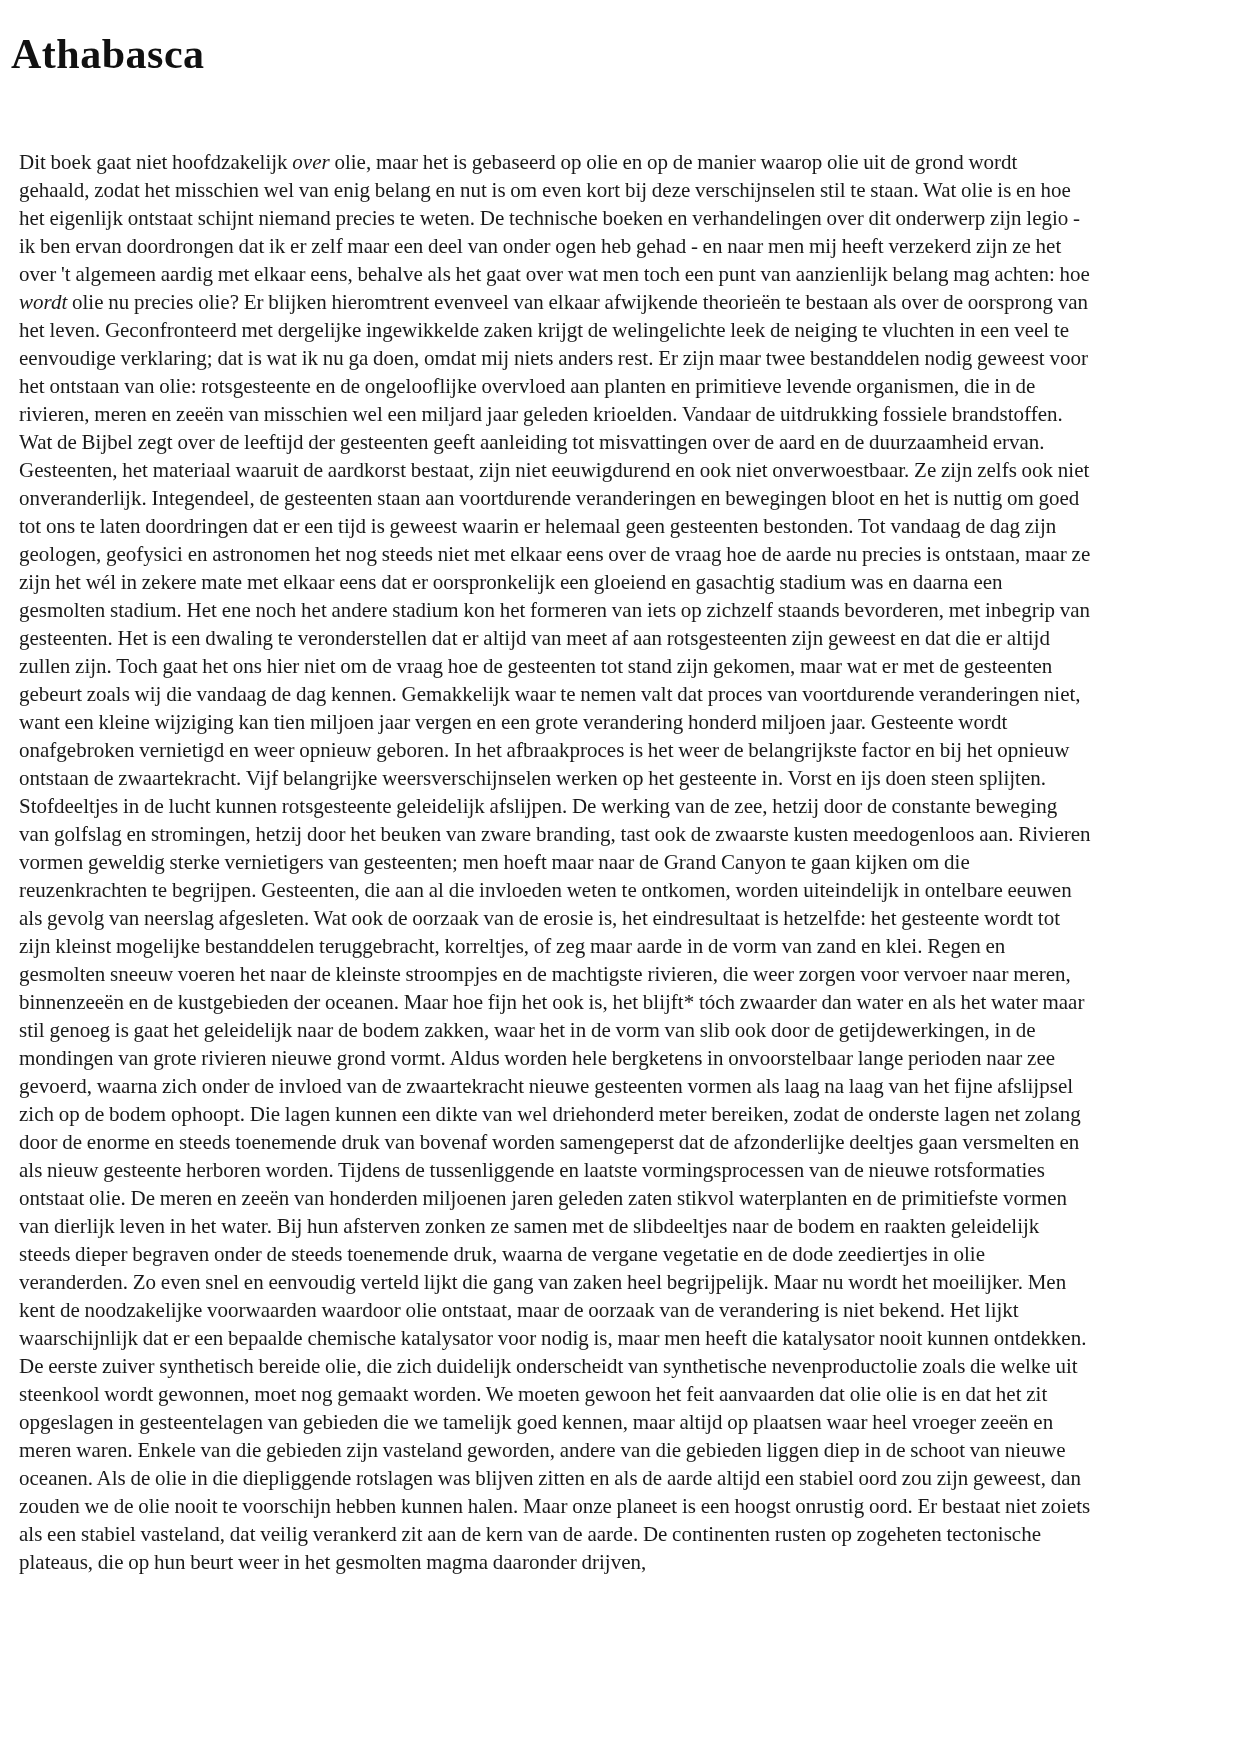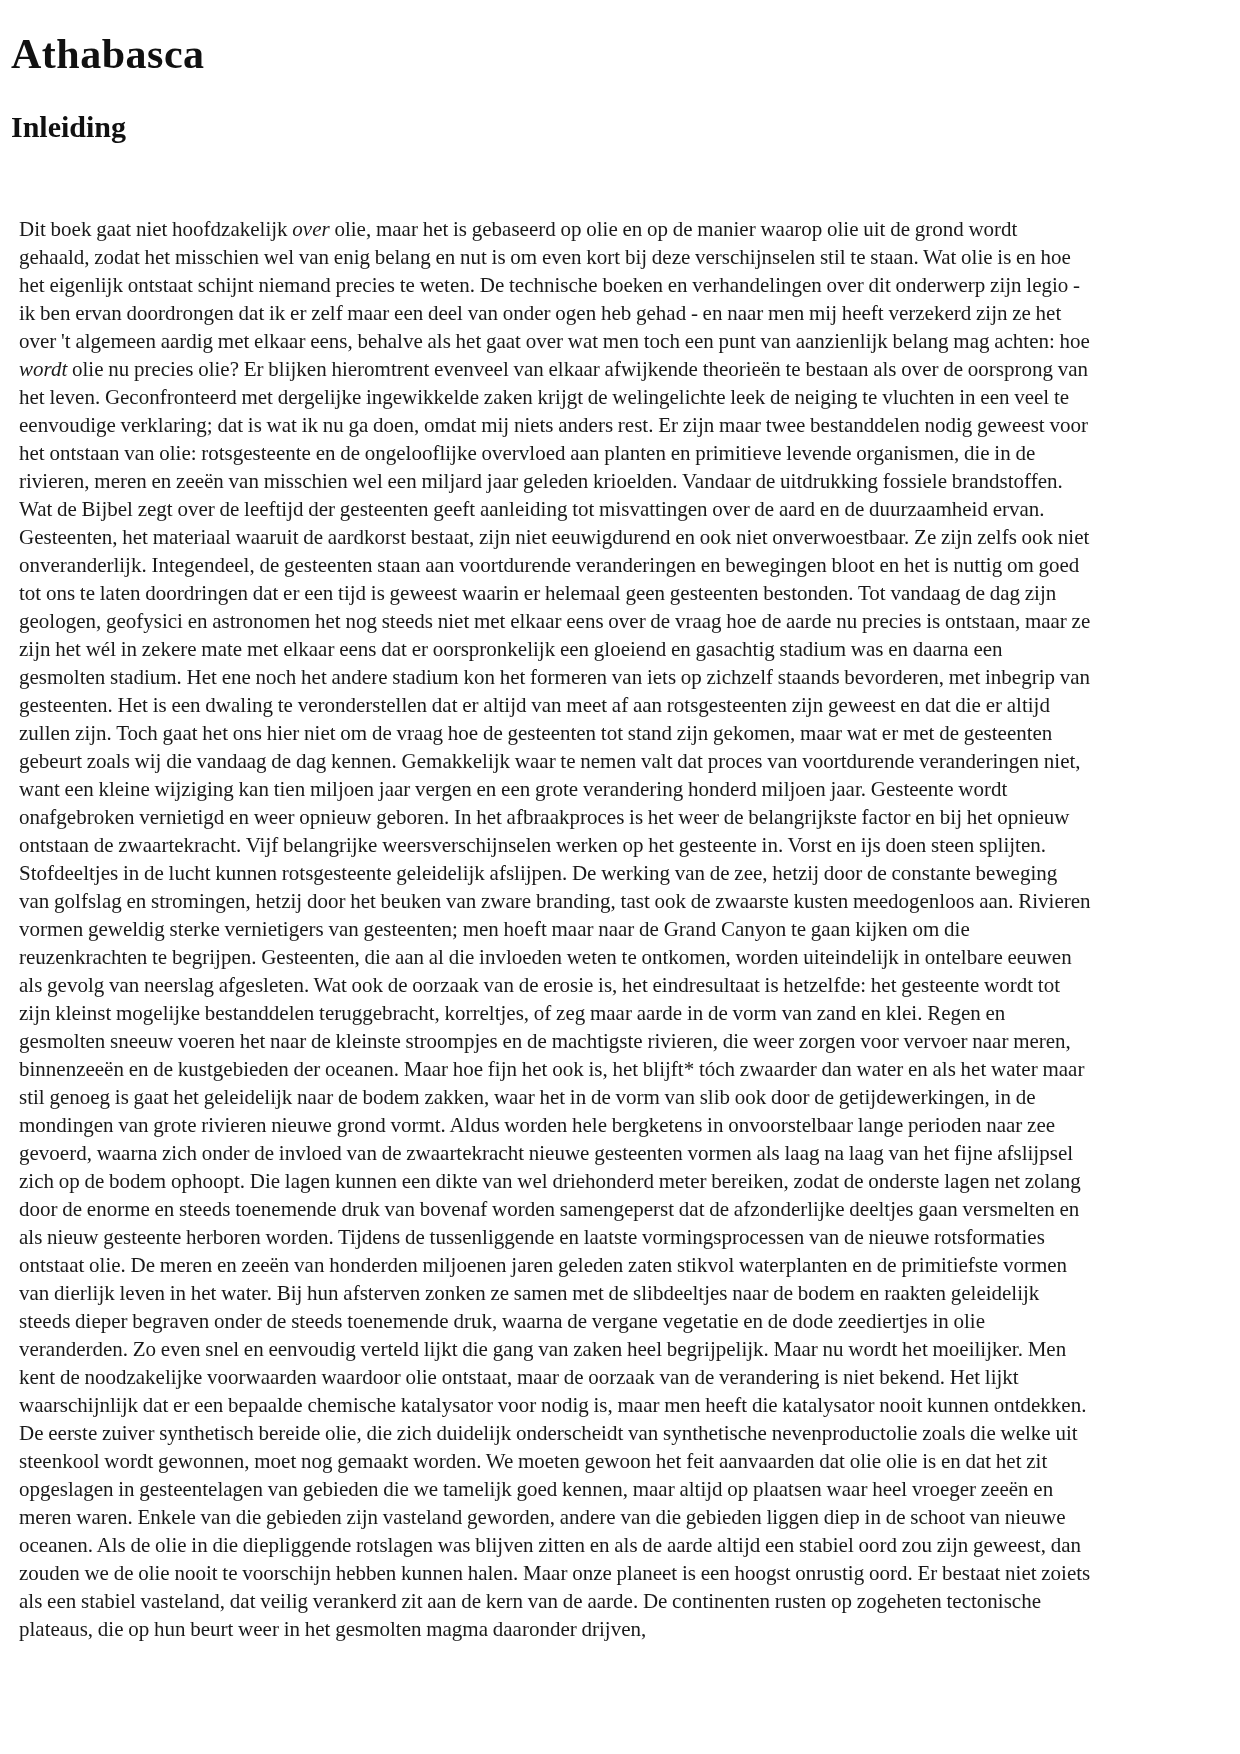--- a/index.html
+++ b/index.html
@@ -47,16 +47,15 @@
   p.body-paragraph em {
     font-style: italic;
   }
 </style>
 </head>
 <body>
 
 <div class="page">
   <h1 class="doc-title">Athabasca</h1>
 
-  <h2 class="section-heading">Inleiding</h2>
 
   <p class="body-paragraph"><span>Dit boek gaat niet hoofdzakelijk </span><em>over</em><span> olie, maar het is gebaseerd op olie en op de manier waarop olie uit de grond wordt gehaald, zodat het misschien wel van enig belang en nut is om even kort bij deze verschijnselen stil te staan. Wat olie is en hoe het eigenlijk ontstaat schijnt niemand precies te weten. De technische boeken en verhandelingen over dit onderwerp zijn legio - ik ben ervan doordrongen dat ik er zelf maar een deel van onder ogen heb gehad - en naar men mij heeft verzekerd zijn ze het over 't algemeen aardig met elkaar eens, behalve als het gaat over wat men toch een punt van aanzienlijk belang mag achten: hoe </span><em>wordt</em><span> olie nu precies olie? Er blijken hieromtrent evenveel van elkaar afwijkende theorieën te bestaan als over de oorsprong van het leven. Geconfronteerd met dergelijke ingewikkelde zaken krijgt de welingelichte leek de neiging te vluchten in een veel te eenvoudige verklaring; dat is wat ik nu ga doen, omdat mij niets anders rest. Er zijn maar twee bestanddelen nodig geweest voor het ontstaan van olie: rotsgesteente en de ongelooflijke overvloed aan planten en primitieve levende organismen, die in de rivieren, meren en zeeën van misschien wel een miljard jaar geleden krioelden. Vandaar de uitdrukking fossiele brandstoffen. Wat de Bijbel zegt over de leeftijd der gesteenten geeft aanleiding tot misvattingen over de aard en de duurzaamheid ervan. Gesteenten, het materiaal waaruit de aardkorst bestaat, zijn niet eeuwigdurend en ook niet onverwoestbaar. Ze zijn zelfs ook niet onveranderlijk. Integendeel, de gesteenten staan aan voortdurende veranderingen en bewegingen bloot en het is nuttig om goed tot ons te laten doordringen dat er een tijd is geweest waarin er helemaal geen gesteenten bestonden. Tot vandaag de dag zijn geologen, geofysici en astronomen het nog steeds niet met elkaar eens over de vraag hoe de aarde nu precies is ontstaan, maar ze zijn het wél in zekere mate met elkaar eens dat er oorspronkelijk een gloeiend en gasachtig stadium was en daarna een gesmolten stadium. Het ene noch het andere stadium kon het formeren van iets op zichzelf staands bevorderen, met inbegrip van gesteenten. Het is een dwaling te veronderstellen dat er altijd van meet af aan rotsgesteenten zijn geweest en dat die er altijd zullen zijn. Toch gaat het ons hier niet om de vraag hoe de gesteenten tot stand zijn gekomen, maar wat er met de gesteenten gebeurt zoals wij die vandaag de dag kennen. Gemakkelijk waar te nemen valt dat proces van voortdurende veranderingen niet, want een kleine wijziging kan tien miljoen jaar vergen en een grote verandering honderd miljoen jaar. Gesteente wordt onafgebroken vernietigd en weer opnieuw geboren. In het afbraakproces is het weer de belangrijkste factor en bij het opnieuw ontstaan de zwaartekracht. Vijf belangrijke weersverschijnselen werken op het gesteente in. Vorst en ijs doen steen splijten. Stofdeeltjes in de lucht kunnen rotsgesteente geleidelijk afslijpen. De werking van de zee, hetzij door de constante beweging van golfslag en stromingen, hetzij door het beuken van zware branding, tast ook de zwaarste kusten meedogenloos aan. Rivieren vormen geweldig sterke vernietigers van gesteenten; men hoeft maar naar de Grand Canyon te gaan kijken om die reuzenkrachten te begrijpen. Gesteenten, die aan al die invloeden weten te ontkomen, worden uiteindelijk in ontelbare eeuwen als gevolg van neerslag afgesleten. Wat ook de oorzaak van de erosie is, het eindresultaat is hetzelfde: het gesteente wordt tot zijn kleinst mogelijke bestanddelen teruggebracht, korreltjes, of zeg maar aarde in de vorm van zand en klei. Regen en gesmolten sneeuw voeren het naar de kleinste stroompjes en de machtigste rivieren, die weer zorgen voor vervoer naar meren, binnenzeeën en de kustgebieden der oceanen. Maar hoe fijn het ook is, het blijft* tóch zwaarder dan water en als het water maar stil genoeg is gaat het geleidelijk naar de bodem zakken, waar het in de vorm van slib ook door de getijdewerkingen, in de mondingen van grote rivieren nieuwe grond vormt. Aldus worden hele bergketens in onvoorstelbaar lange perioden naar zee gevoerd, waarna zich onder de invloed van de zwaartekracht nieuwe gesteenten vormen als laag na laag van het fijne afslijpsel zich op de bodem ophoopt. Die lagen kunnen een dikte van wel driehonderd meter bereiken, zodat de onderste lagen net zolang door de enorme en steeds toenemende druk van bovenaf worden samengeperst dat de afzonderlijke deeltjes gaan versmelten en als nieuw gesteente herboren worden. Tijdens de tussenliggende en laatste vormingsprocessen van de nieuwe rotsformaties ontstaat olie. De meren en zeeën van honderden miljoenen jaren geleden zaten stikvol waterplanten en de primitiefste vormen van dierlijk leven in het water. Bij hun afsterven zonken ze samen met de slibdeeltjes naar de bodem en raakten geleidelijk steeds dieper begraven onder de steeds toenemende druk, waarna de vergane vegetatie en de dode zeediertjes in olie veranderden. Zo even snel en eenvoudig verteld lijkt die gang van zaken heel begrijpelijk. Maar nu wordt het moeilijker. Men kent de noodzakelijke voorwaarden waardoor olie ontstaat, maar de oorzaak van de verandering is niet bekend. Het lijkt waarschijnlijk dat er een bepaalde chemische katalysator voor nodig is, maar men heeft die katalysator nooit kunnen ontdekken. De eerste zuiver synthetisch bereide olie, die zich duidelijk onderscheidt van synthetische nevenproductolie zoals die welke uit steenkool wordt gewonnen, moet nog gemaakt worden. We moeten gewoon het feit aanvaarden dat olie olie is en dat het zit opgeslagen in gesteentelagen van gebieden die we tamelijk goed kennen, maar altijd op plaatsen waar heel vroeger zeeën en meren waren. Enkele van die gebieden zijn vasteland geworden, andere van die gebieden liggen diep in de schoot van nieuwe oceanen. Als de olie in die diepliggende rotslagen was blijven zitten en als de aarde altijd een stabiel oord zou zijn geweest, dan zouden we de olie nooit te voorschijn hebben kunnen halen. Maar onze planeet is een hoogst onrustig oord. Er bestaat niet zoiets als een stabiel vasteland, dat veilig verankerd zit aan de kern van de aarde. De continenten rusten op zogeheten tectonische plateaus, die op hun beurt weer in het gesmolten magma daaronder drijven,</span></p>
 </div>
 
 </body></html>

